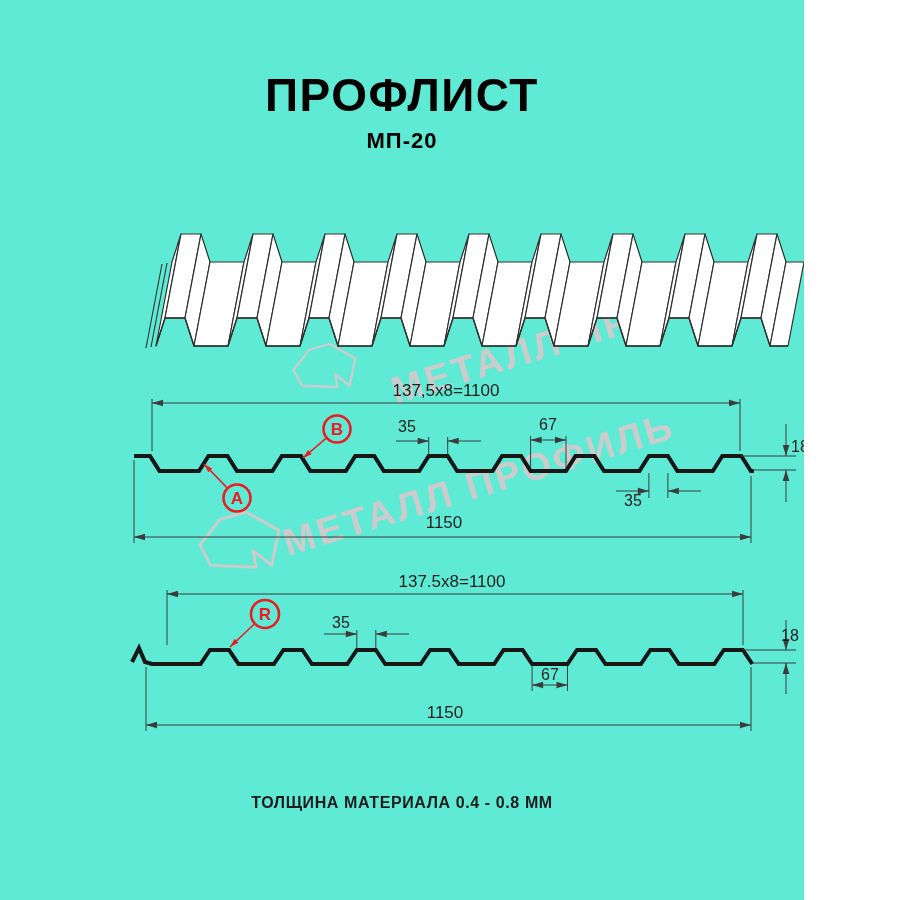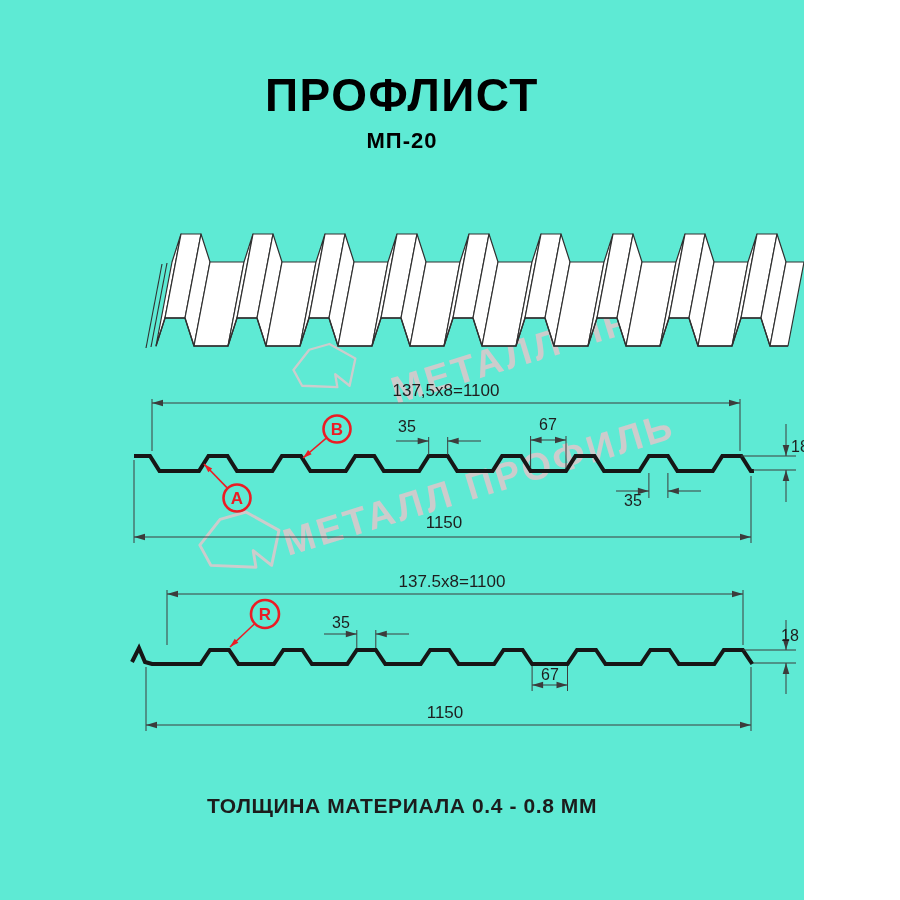--- a/index.html
+++ b/index.html
@@ -4,21 +4,21 @@
 <style>
   :root{
     --red:#ec1c24; --line:#161616; --dim:#3c3c3c; --wm:#cccccc; --txt:#1e1e1e;
   }
   html,body{margin:0;padding:0;background:#fff;}
   .page{position:relative;width:804px;height:900px;background:#5eead4;overflow:hidden;
         font-family:"Liberation Sans",sans-serif;}
   .overlay{position:absolute;left:0;width:100%;text-align:center;color:#000;}
   .title{top:68px;font-size:46px;font-weight:bold;letter-spacing:1.5px;}
   .subtitle{top:128px;font-size:22px;font-weight:600;letter-spacing:1px;}
-  .footer{top:794px;font-size:21px;font-weight:600;letter-spacing:.6px;color:#1c1c1c;}
+  .footer{top:794px;font-size:16px;font-weight:600;letter-spacing:.6px;color:#1c1c1c;}
   svg.drawing{position:absolute;left:0;top:0;}
   text.dim{font-family:"Liberation Sans",sans-serif;font-size:17px;fill:var(--txt);}
   text.dims{font-size:16px;}
   text.redlbl{font-family:"Liberation Sans",sans-serif;font-size:17px;font-weight:bold;fill:var(--red);}
   text.wm{font-family:"Liberation Sans",sans-serif;font-size:38px;font-weight:bold;
           fill:var(--wm);letter-spacing:3px;}
   .wm-logo{fill:none;stroke:var(--wm);stroke-width:3.2;stroke-linejoin:round;}
 </style>
 </head>
 <body>

